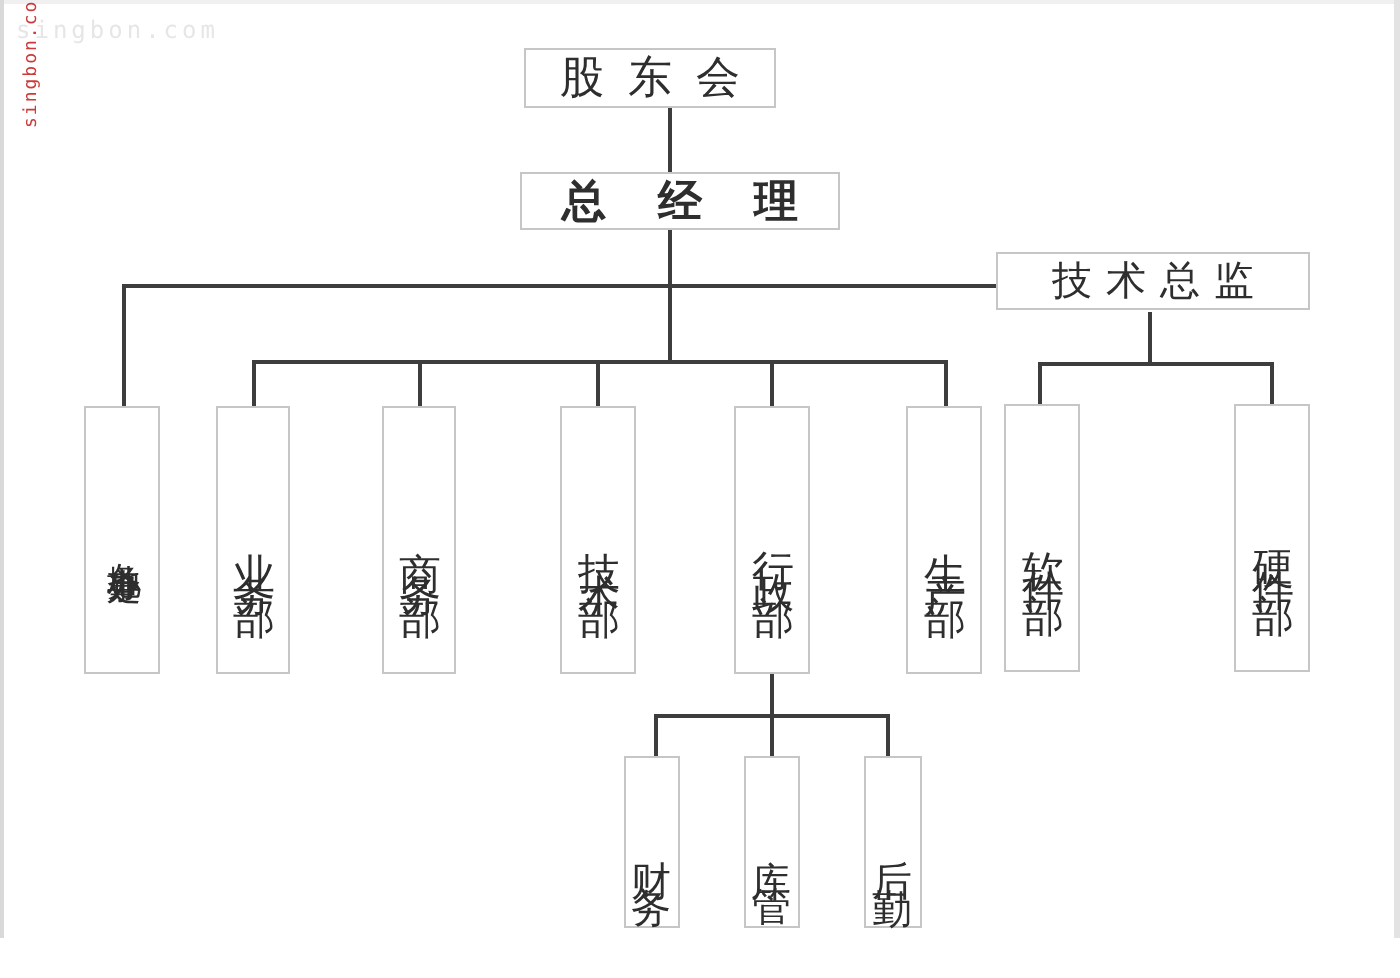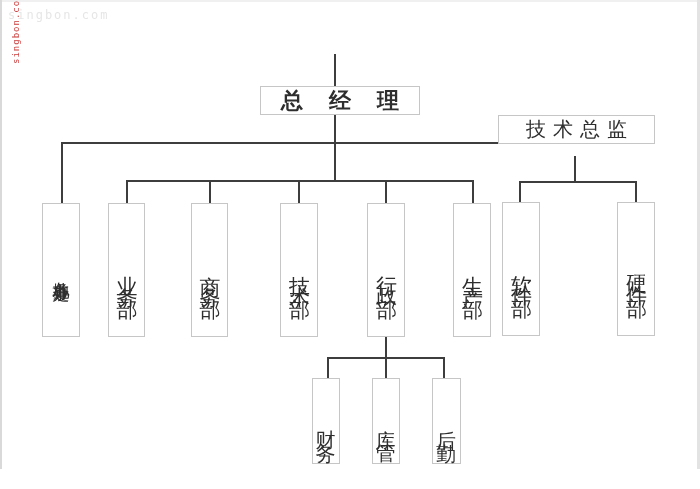--- a/index.html
+++ b/index.html
@@ -47,21 +47,21 @@
     border:1px solid #c6c6c6;
     display:flex;align-items:center;justify-content:center;
     color:#2e2e2e;
     z-index:2;
   }
   .hbox span{white-space:nowrap;}
   .b-shareholders{left:262px;top:24px;width:126px;height:30px;}
   .b-shareholders span{font-size:22px;letter-spacing:12px;padding-left:12px;}
   .b-gm{left:260px;top:86px;width:160px;height:29px;font-weight:bold;}
   .b-gm span{font-size:22px;letter-spacing:26px;padding-left:26px;}
-  .b-techdir{left:498px;top:115px;width:157px;height:29px;font-family:Liberation Mono, monospace;}
+  .b-techdir{left:498px;top:126px;width:157px;height:29px;font-family:Liberation Mono, monospace;}
   .b-techdir span{font-size:20px;letter-spacing:7px;padding-left:7px;}
 
   .vbox span{
     writing-mode:vertical-lr;
     text-orientation:upright;
     font-size:21px;letter-spacing:11px;padding-top:11px;
     line-height:1;
   }
   .b-offices{left:42px;top:203px;width:38px;height:134px;}
   .b-offices span{font-size:17px;letter-spacing:1px;padding-top:1px;}
@@ -109,20 +109,23 @@
   <div class="ln" style="left:574px;top:156px;width:2px;height:27px;"></div>
   <div class="ln" style="left:519px;top:181px;width:118px;height:2px;"></div>
   <div class="ln" style="left:519px;top:181px;width:2px;height:21px;"></div>
   <div class="ln" style="left:635px;top:181px;width:2px;height:21px;"></div>
   <div class="ln" style="left:385px;top:337px;width:2px;height:22px;"></div>
   <div class="ln" style="left:327px;top:357px;width:118px;height:2px;"></div>
   <div class="ln" style="left:327px;top:357px;width:2px;height:21px;"></div>
   <div class="ln" style="left:385px;top:357px;width:2px;height:21px;"></div>
   <div class="ln" style="left:443px;top:357px;width:2px;height:21px;"></div>
 
+  <div class="box hbox b-shareholders">
+    <span>股东会</span>
+  </div>
   <div class="box hbox b-gm">
     <span>总经理</span>
   </div>
   <div class="box hbox b-techdir">
     <span>技术总监</span>
   </div>
 
   <div class="box vbox b-offices">
     <span>各地办事处</span>
   </div>

